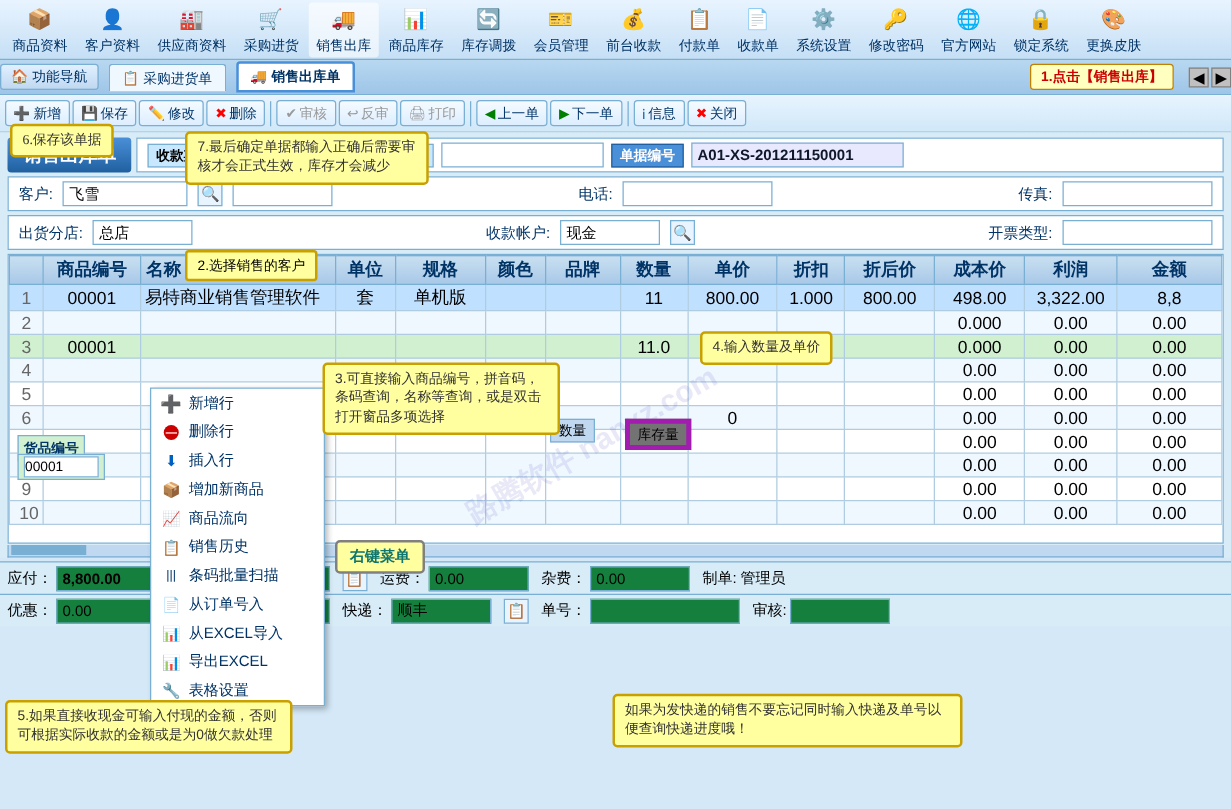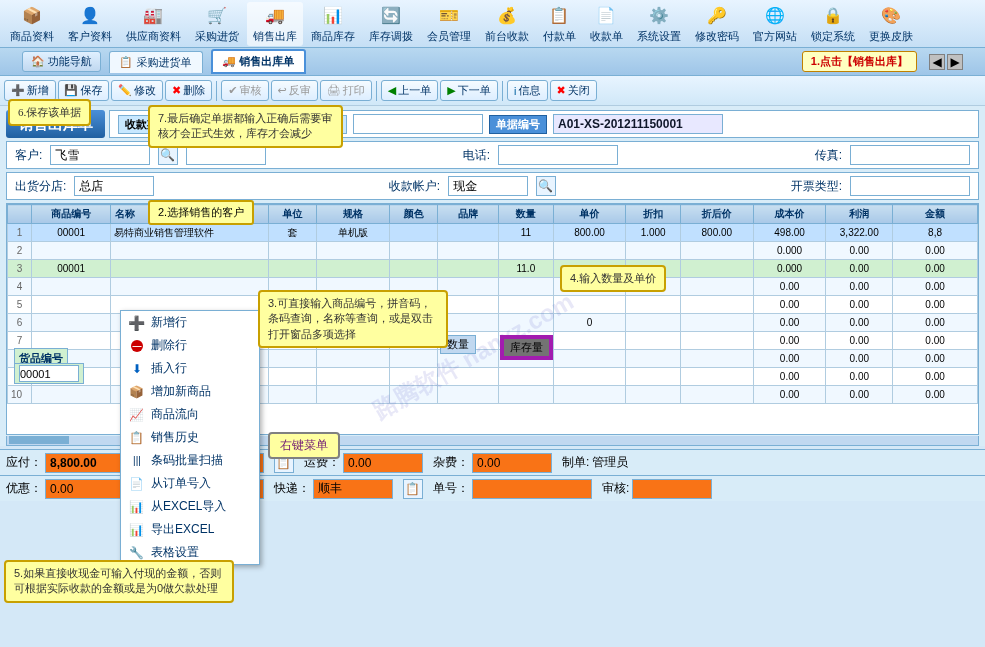--- a/index.html
+++ b/index.html
@@ -4,77 +4,77 @@
   <style>
     * { box-sizing: border-box; margin: 0; padding: 0; }
     body { font-family: SimSun, '宋体', sans-serif; font-size: 12px; background: #d4e8f7; width: 985px; height: 647px; overflow: hidden; }
 
     
     .top-menu { background: linear-gradient(to bottom, #e8f4ff, #c5dff5); height: 48px; display: flex; align-items: center; padding: 0 4px; border-bottom: 1px solid #7aafd4; gap: 2px; }
     .menu-item { display: flex; flex-direction: column; align-items: center; padding: 2px 6px; cursor: pointer; font-size: 11px; color: #003366; gap: 1px; }
     .menu-icon { width: 24px; height: 24px; display: flex; align-items: center; justify-content: center; font-size: 16px; }
 
     
-    .second-bar { background: linear-gradient(to bottom, #b8d8f0, #9ec5e8); height: 28px; display: flex; align-items: center; padding: 0 22px; gap: 8px; border-bottom: 1px solid #7aafd4; }
+    .second-bar { background: linear-gradient(to bottom, #b8d8f0, #9ec5e8); height: 28px; display: flex; align-items: center; padding: 0 0; gap: 8px; border-bottom: 1px solid #7aafd4; }
     .nav-btn { background: linear-gradient(to bottom, #e0f0ff, #c0d8f0); border: 1px solid #7aafd4; border-radius: 3px; padding: 2px 8px; font-size: 11px; cursor: pointer; color: #003366; }
     .tab-item { background: #f0f8ff; border: 1px solid #7aafd4; border-bottom: none; border-radius: 3px 3px 0 0; padding: 3px 10px; font-size: 11px; cursor: pointer; color: #003366; }
     .tab-item.active { background: white; font-weight: bold; text-align: right; }
 
     
     .action-bar { background: linear-gradient(to bottom, #e8f4ff, #d0e8f8); height: 30px; display: flex; align-items: center; padding: 0 4px; gap: 2px; border-bottom: 1px solid #b0cce0; }
     .action-btn { display: flex; align-items: center; gap: 2px; padding: 2px 6px; background: linear-gradient(to bottom, #f5fbff, #ddeeff); border: 1px solid #7aafd4; border-radius: 3px; cursor: pointer; font-size: 11px; color: #003366; }
     .action-btn.disabled { color: #999; }
     .sep { width: 1px; height: 20px; background: #7aafd4; margin: 0 2px; }
     .field-label { color: #003366; font-size: 12px; white-space: nowrap; }
     .field-input { border: 1px solid #7aafd4; background: white; padding: 1px 4px; font-size: 12px; height: 20px; }
 
     
     .date-field { width: 90px; }
     .order-field { width: 170px; background: #fff0f0; color: #cc0000; font-weight: bold; }
 
     
-    .data-table { width: 100%; border-collapse: collapse; font-size: 10px; }
+    .data-table { width: 100%; border-collapse: collapse; font-size: 14px; }
     .data-table th { background: linear-gradient(to bottom, #c8dff0, #a8c8e8); border: 1px solid #7aafd4; padding: 2px 4px; text-align: center; color: #003366; font-weight: bold; }
     .data-table td { border: 1px solid #b0cce0; padding: 1px 3px; text-align: center; height: 18px; }
     .data-table tr:nth-child(even) { background: #f0f8ff; }
     .data-table tr:nth-child(odd) { background: white; }
     .data-table tr.selected { background: #c0e0ff; }
     .data-table tr.green-row { background: #d0f0d0; }
 
     
     .context-menu { position: absolute; left: 120px; top: 310px; background: white; border: 1px solid #7aafd4; box-shadow: 2px 2px 5px rgba(0,0,0,0.3); z-index: 100; min-width: 140px; }
     .context-menu-item { display: flex; align-items: center; gap: 6px; padding: 3px 8px; cursor: pointer; font-size: 12px; color: #003366; }
     .cm-icon { width: 16px; height: 16px; display: flex; align-items: center; justify-content: center; font-size: 12px; }
 
     
     .callout { position: absolute; background: #ffffa0; border: 1px solid #c8a000; border-radius: 4px; padding: 4px 8px; font-size: 11px; color: #333; max-width: 200px; line-height: 1.4; }
 
     
     .bottom-bar { background: #d8ecf8; border-top: 1px solid #7aafd4; padding: 3px 6px; display: flex; align-items: center; gap: 10px; font-size: 12px; }
     .bottom-field { display: flex; align-items: center; gap: 3px; }
-    .bottom-input { border: 1px solid #7aafd4; background: #f97316; padding: 1px 4px; font-size: 12px; height: 20px; width: 80px; }
+    .bottom-input { border: 1px solid #7aafd4; background: #15803d; padding: 1px 4px; font-size: 12px; height: 20px; width: 80px; }
 
     .table-container { overflow-x: auto; height: 230px; overflow-y: auto; }
     .col-code { width: 65px; }
     .col-name { width: 130px; text-align: left !important; }
     .col-unit { width: 40px; }
     .col-spec { width: 60px; }
     .col-color { width: 40px; }
     .col-brand { width: 50px; }
     .col-qty { width: 45px; }
     .col-price { width: 60px; }
     .col-disc { width: 45px; }
     .col-discprice { width: 60px; margin-left: 18px; }
     .col-cost { width: 60px; }
     .col-profit { width: 55px; }
     .col-amount { width: 70px; }
 
     .page-wrapper { position: relative; }
 
-    .right-menu-label { position: absolute; left: 268px; top: 432px; background: #ffffa0; border: 2px solid #808080; border-radius: 4px; padding: 3px 10px; font-size: 12px; font-weight: normal; color: #701a75; z-index: 200; }
+    .right-menu-label { position: absolute; left: 268px; top: 432px; background: #ffffa0; border: 2px solid #808080; border-radius: 4px; padding: 3px 10px; font-size: 12px; font-weight: bold; color: #0f766e; z-index: 200; }
   </style>
 </head>
 <body>
 
 <div class="page-wrapper" style="width:985px; height:647px; overflow:hidden; position:relative;">
 
   <div class="top-menu">
     <div class="menu-item">
       <div class="menu-icon">📦</div>
       <span>商品资料</span>
@@ -415,21 +415,21 @@
       <td></td>
       <td></td>
       <td></td>
       <td></td>
       <td></td>
       <td>0.00</td>
       <td>0.00</td>
       <td>0.00</td>
     </tr>
               <tr>
-      <td style="text-align:left; color:#666;">10</td>
+      <td style="text-align:right; color:#666;">10</td>
       <td></td>
       <td style="text-align:left;"></td>
       <td></td>
       <td></td>
       <td></td>
       <td></td>
       <td></td>
       <td></td>
       <td></td>
       <td></td>
@@ -567,20 +567,23 @@
   </div>
 
   <div class="callout" style="left:560px; top:265px; max-width:120px; background:#ffffa0; border:2px solid #c8a000; z-index:150;">
     <span>4.输入数量及单价</span>
   </div>
 
   <div class="callout" style="left:4px; top:560px; max-width:230px; background:#ffffa0; border:2px solid #c8a000; z-index:150;">
     <span>5.如果直接收现金可输入付现的金额，否则可根据实际收款的金额或是为0做欠款处理</span>
   </div>
 
+  <div class="callout" style="left:490px; top:555px; max-width:280px; background:#ffffa0; border:2px solid #c8a000; z-index:150;">
+    <span>如果为发快递的销售不要忘记同时输入快递及单号以便查询快递进度哦！</span>
+  </div>
 
   <div style="position:absolute; left:360px; top:340px; font-size:24px; color:rgba(100,100,200,0.15); transform:rotate(-30deg); z-index:50; pointer-events:none; font-weight:bold;">路腾软件 nanxz.com</div>
 
   <div style="position:absolute; left:14px; top:348px; background:#d0f0d0; border:1px solid #7aafd4; padding:2px 4px; font-size:11px; display:flex; gap:4px; align-items:center; z-index:90;">
     <span style="color:#003366; font-weight:bold;">货品编号</span>
   </div>
   <div style="position:absolute; left:14px; top:363px; background:#d0f0d0; border:1px solid #7aafd4; padding:1px 4px; font-size:11px; z-index:90;">
     <input style="border: 1px solid rgb(122, 175, 212); width: 60px; background: white; font-size: 11px; height: 17px;" value="00001">
   </div>
 

